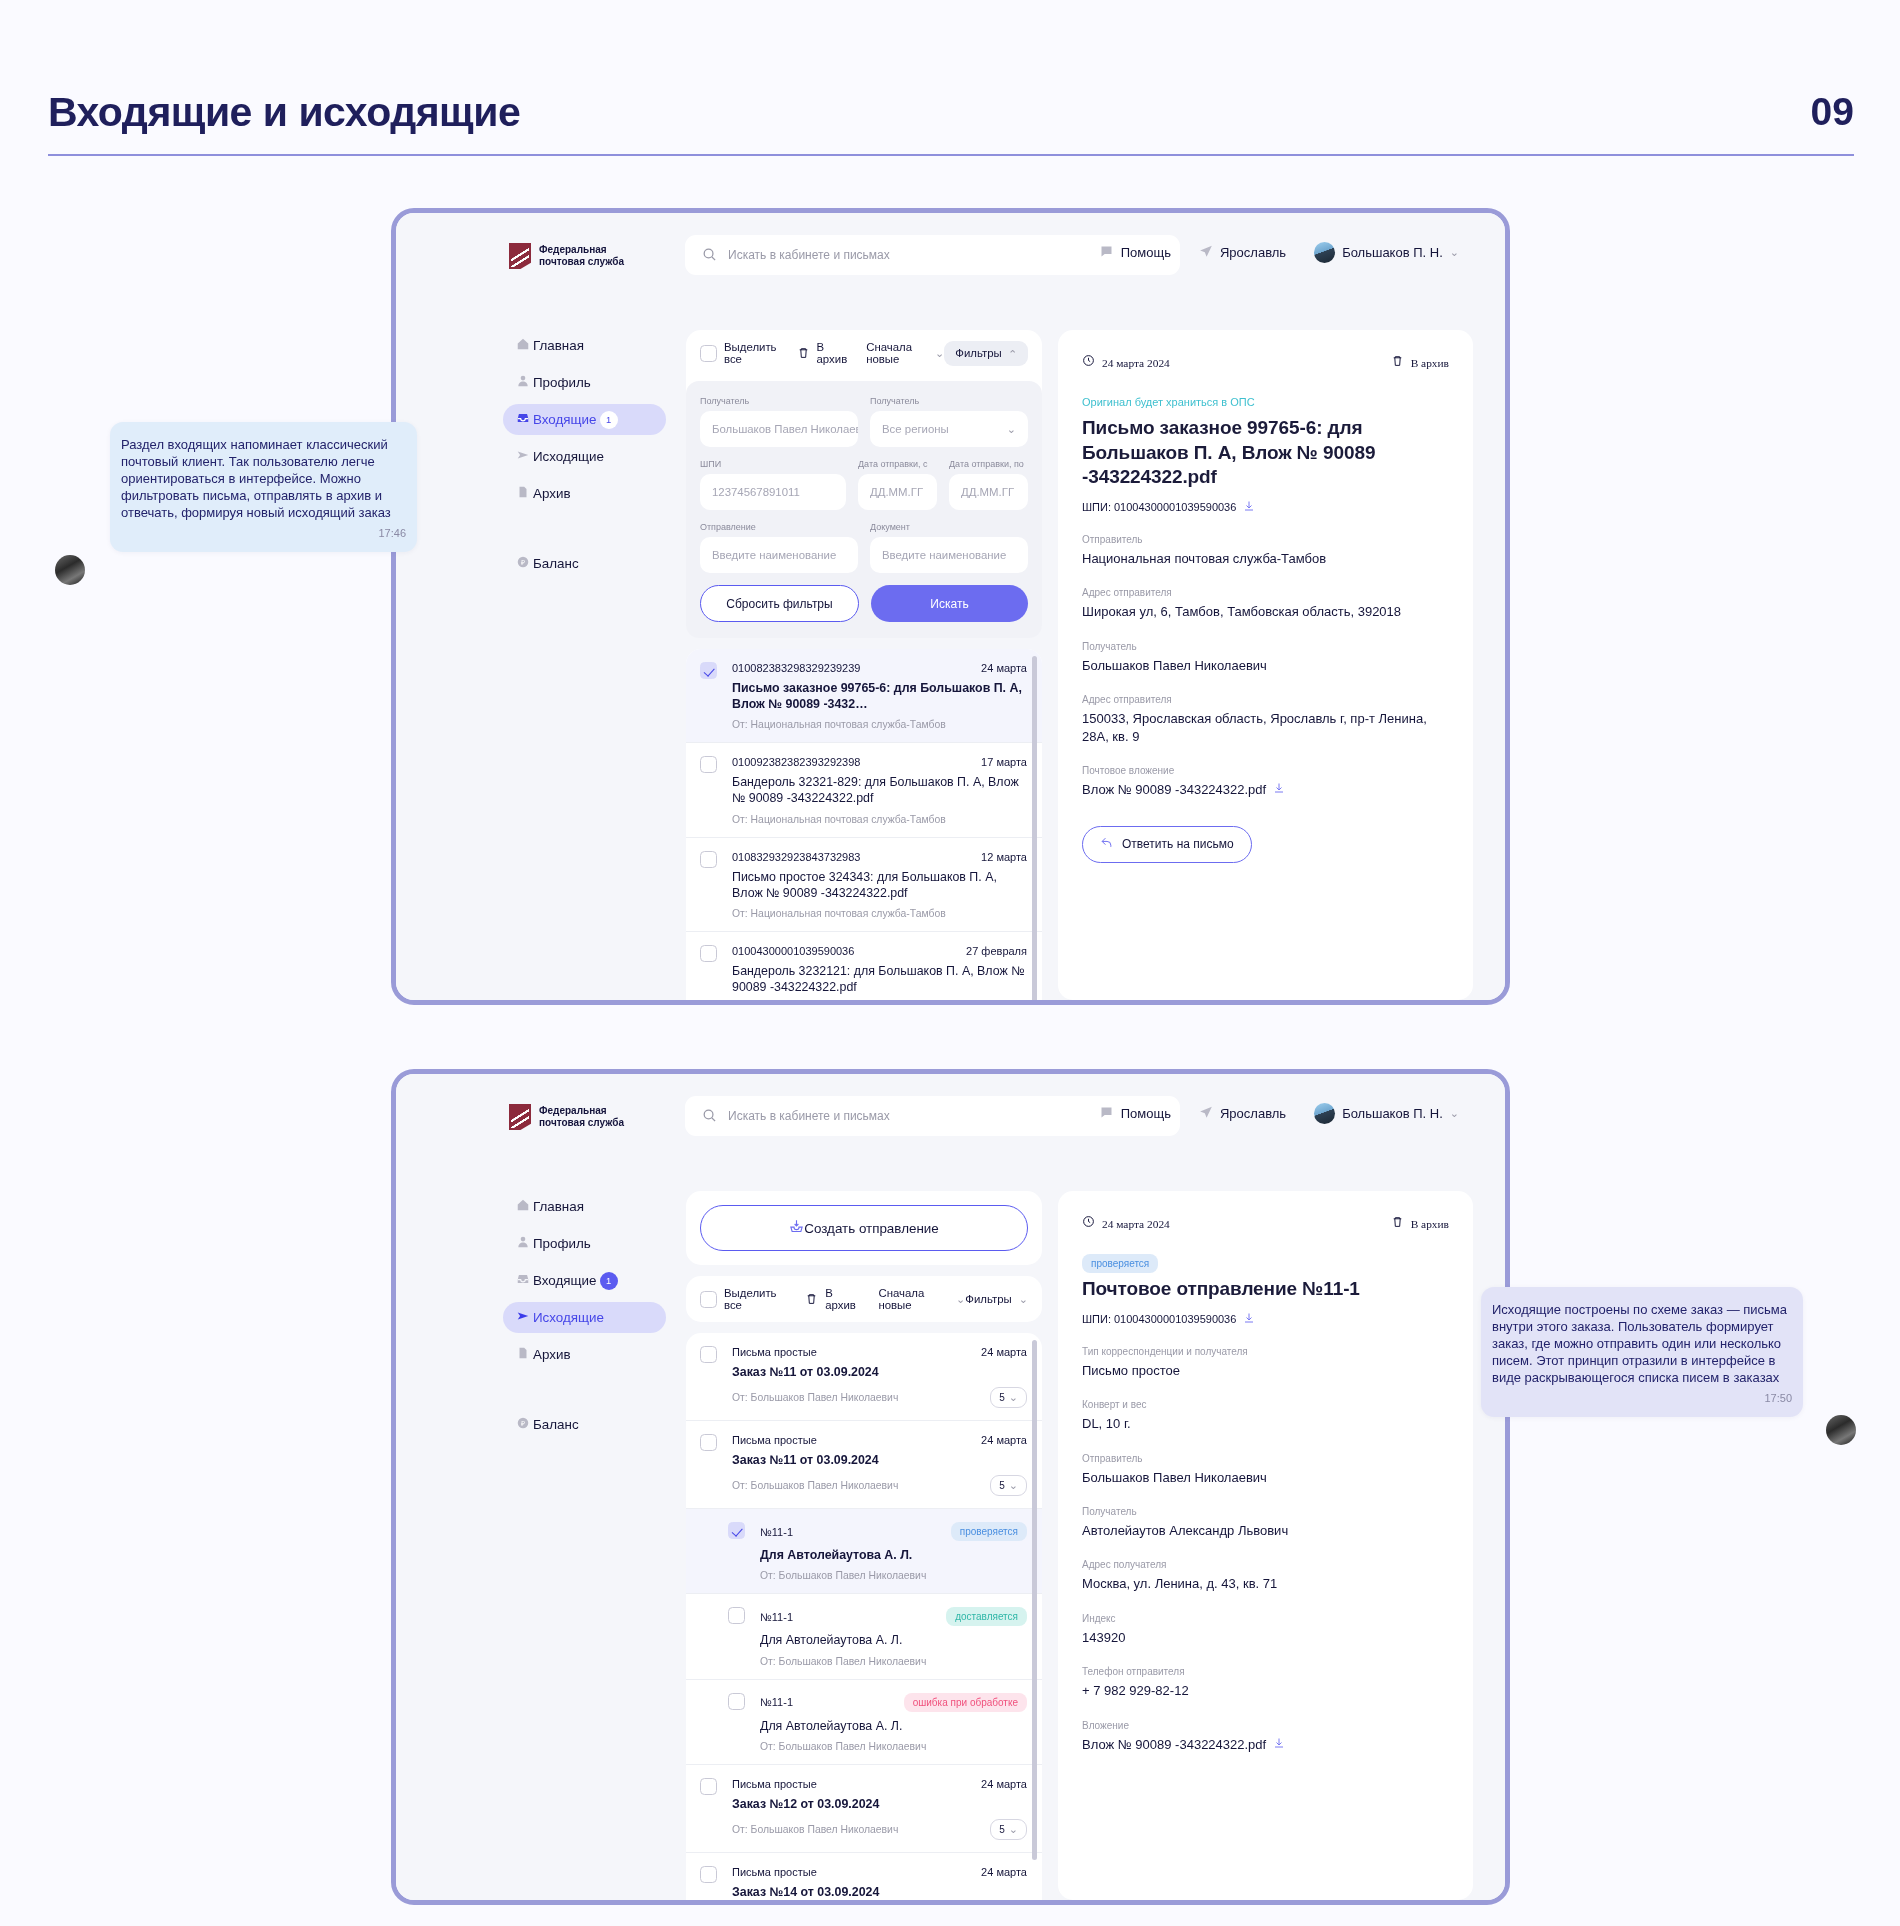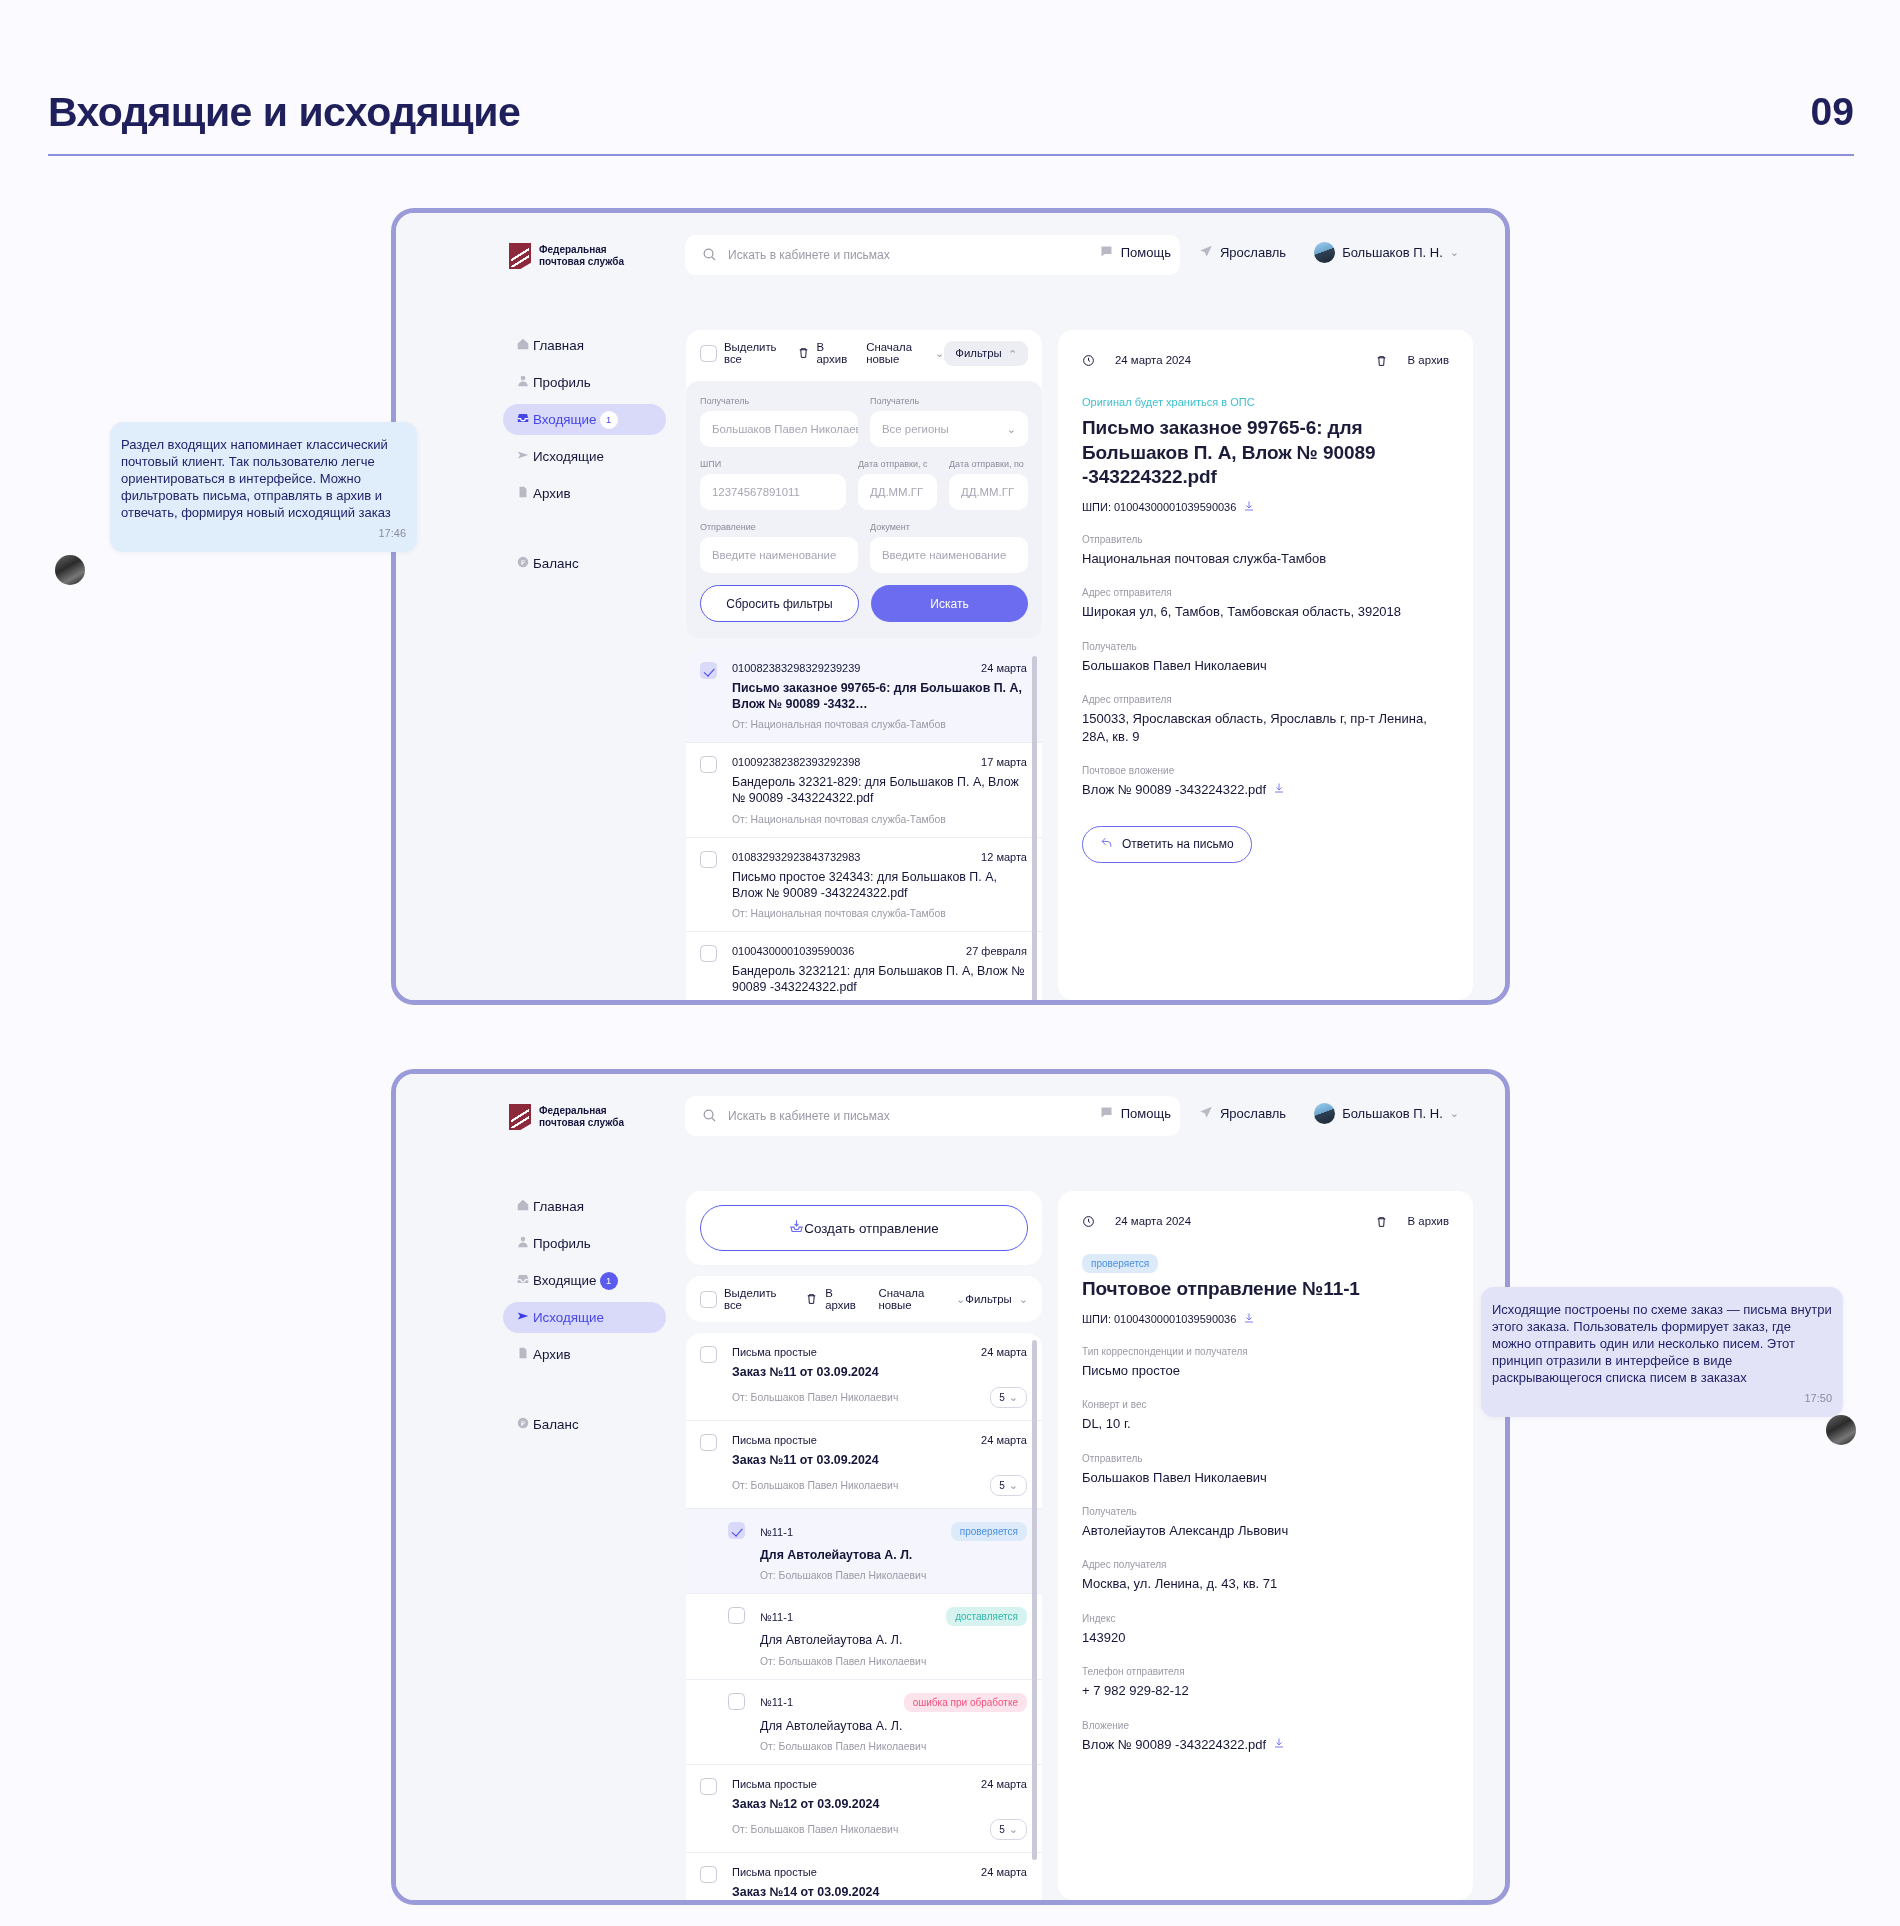--- a/index.html
+++ b/index.html
@@ -194,21 +194,21 @@
   .chip.red { background:#fde4ec; color:#f0517d; }
 
   .countpill{
     border:1px solid #d7d7e2; border-radius:9px; padding:3px 8px;
     font-size:10px; color:#15153a; display:flex; align-items:center; gap:4px;
   }
   .msgrow.child{ padding-left:42px; }
 
   
   .dtop{ display:flex; align-items:center; justify-content:space-between; font-size:11.4px; color:#15153a; }
-  .dtop .grp{ display:flex; align-items:flex-start; gap:20px; }
+  .dtop .grp{ display:flex; align-items:flex-end; gap:7px;font-family:Liberation Serif, serif; }
   .dstatus{ margin-top:27px; font-size:11px; }
   .dstatus.link{ color:#3fc0cf; }
   .dtitle{ font-size:19px; font-weight:700; line-height:1.3; margin-top:8px; letter-spacing:-0.1px; }
   .dshpi{ font-size:11px; color:#15153a; margin-top:10px; display:flex; align-items:center; gap:7px; }
   .dfield{ margin-top:20px; }
   .dfield .k{ font-size:10px; color:#9a9aa8; margin-bottom:5px; }
   .dfield .v{ font-size:13px; color:#15153a; line-height:1.34; }
   .dfield .v.inline{ display:flex; align-items:center; gap:7px; }
   .btn-reply{
     margin-top:27px; display:inline-flex; align-items:center; gap:9px;
@@ -232,21 +232,21 @@
     box-shadow:0 1px 5px rgba(30,30,90,.05);
   }
   .note.violet{ background:#e2e3f7; }
   .note .time{ text-align:right; font-size:11px; color:#8a8aa5; margin-top:5px; }
   .note-avatar{
     position:absolute; width:30px; height:30px; border-radius:50%;
     background:linear-gradient(150deg,#6b6b6b 0%,#2b2b2b 40%,#777 70%,#141414 100%);
   }
   #note1{ left:110px; top:422px; width:307px; }
   #note1-av{ left:55px; top:555px; }
-  #note2{ left:1481px; top:1287px; width:362px; }
+  #note2{ left:1481px; top:1287px; width:322px; }
   #note2-av{ left:1826px; top:1415px; }
 </style>
 </head>
 <body>
 
 <div class="slide-head">
   <div class="slide-title">Входящие и исходящие</div>
   <div class="slide-page">09</div>
   <div class="head-rule"></div>
 </div>

